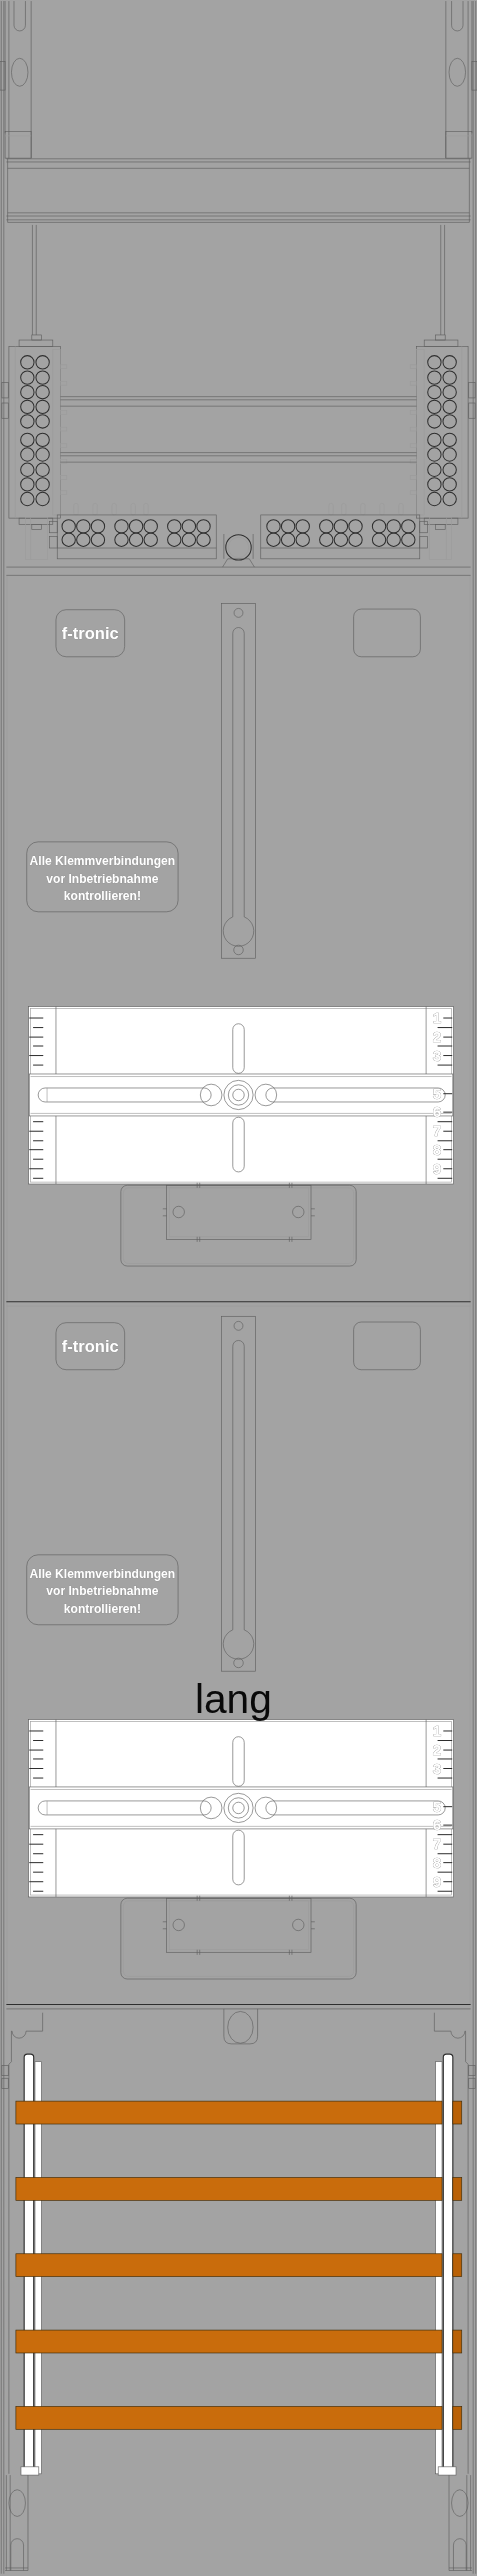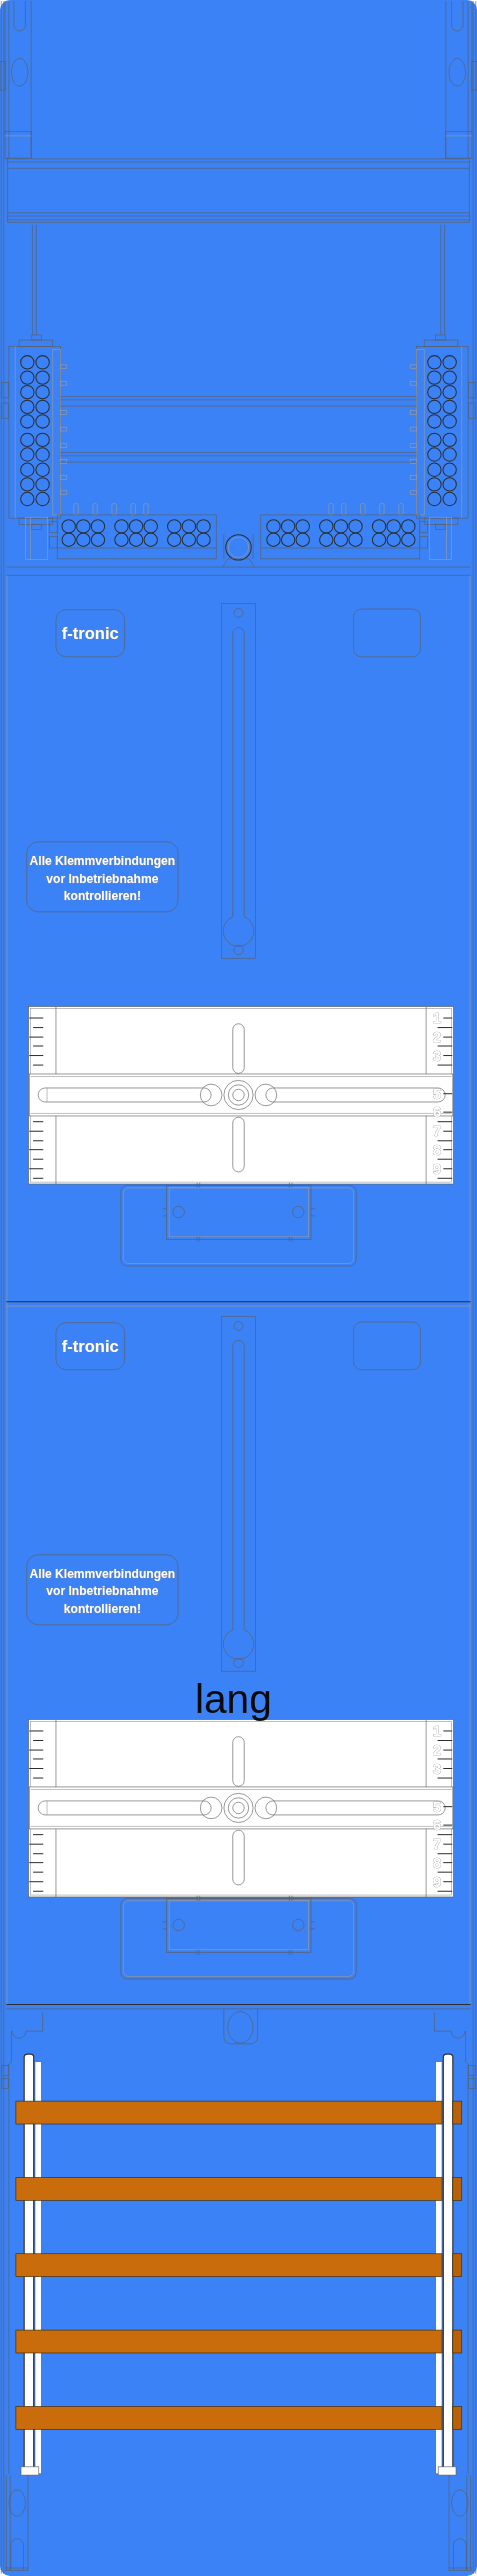--- a/index.html
+++ b/index.html
@@ -1,16 +1,16 @@
 <!DOCTYPE html>
 <html style="font-size:10.2px"><head>
 <meta charset="utf-8">
 <style>
   html,body{margin:0;padding:0;background:#fff;}
-  .stage{width:477px;height:2576px;position:relative;background:#3b82f6;border-radius:10px;}
+  .stage{width:477px;height:2576px;position:relative;background:#a3a3a3;}
   svg{display:block;font-family:"Liberation Sans",sans-serif;}
   .s  {stroke:#5e5e5e;fill:none;stroke-width:1;}
   .sl {stroke:#9b9b9b;fill:none;stroke-width:1;}
   .sd {stroke:#2e2e2e;fill:none;stroke-width:1.6;}
   .sw {fill:#ffffff;stroke:#5e5e5e;stroke-width:1;}
   .swd{fill:#ffffff;stroke:#2e2e2e;stroke-width:1.8;}
   .ot {fill:#ffffff;stroke:#8f8f8f;stroke-width:0.9;paint-order:stroke;
        font-weight:bold;text-anchor:middle;}
   .dg {fill:#ffffff;stroke:#8f8f8f;stroke-width:1;paint-order:stroke;
        font-weight:bold;font-size:24px;text-anchor:middle;}

